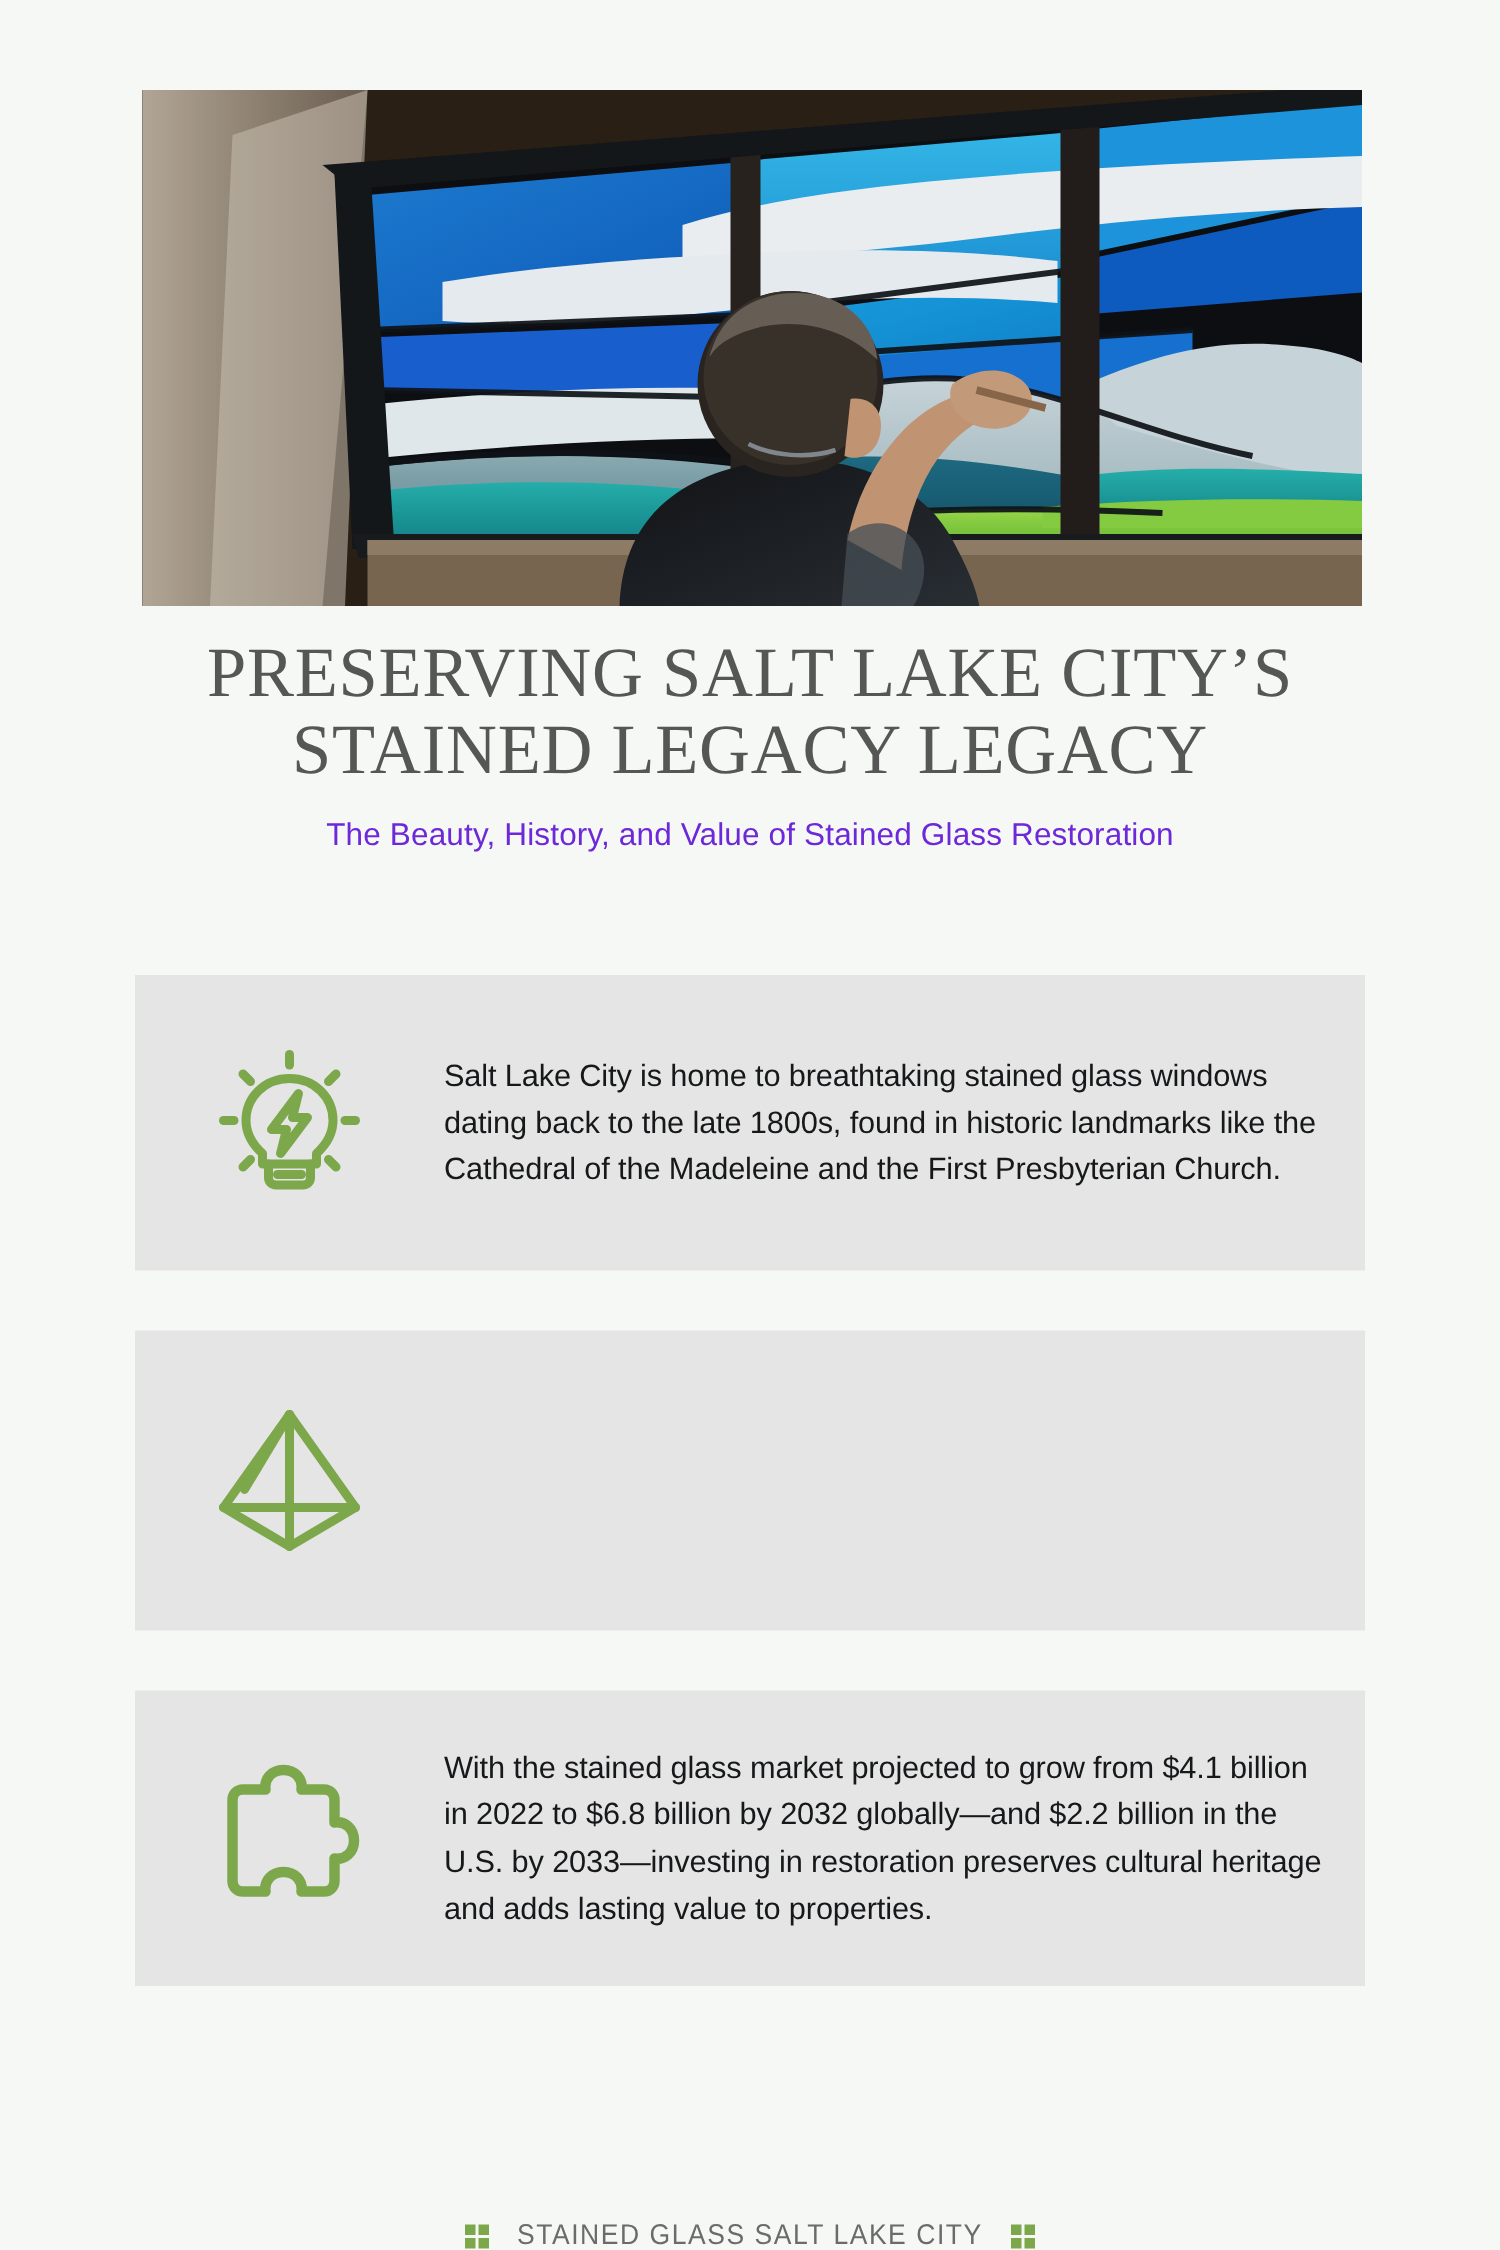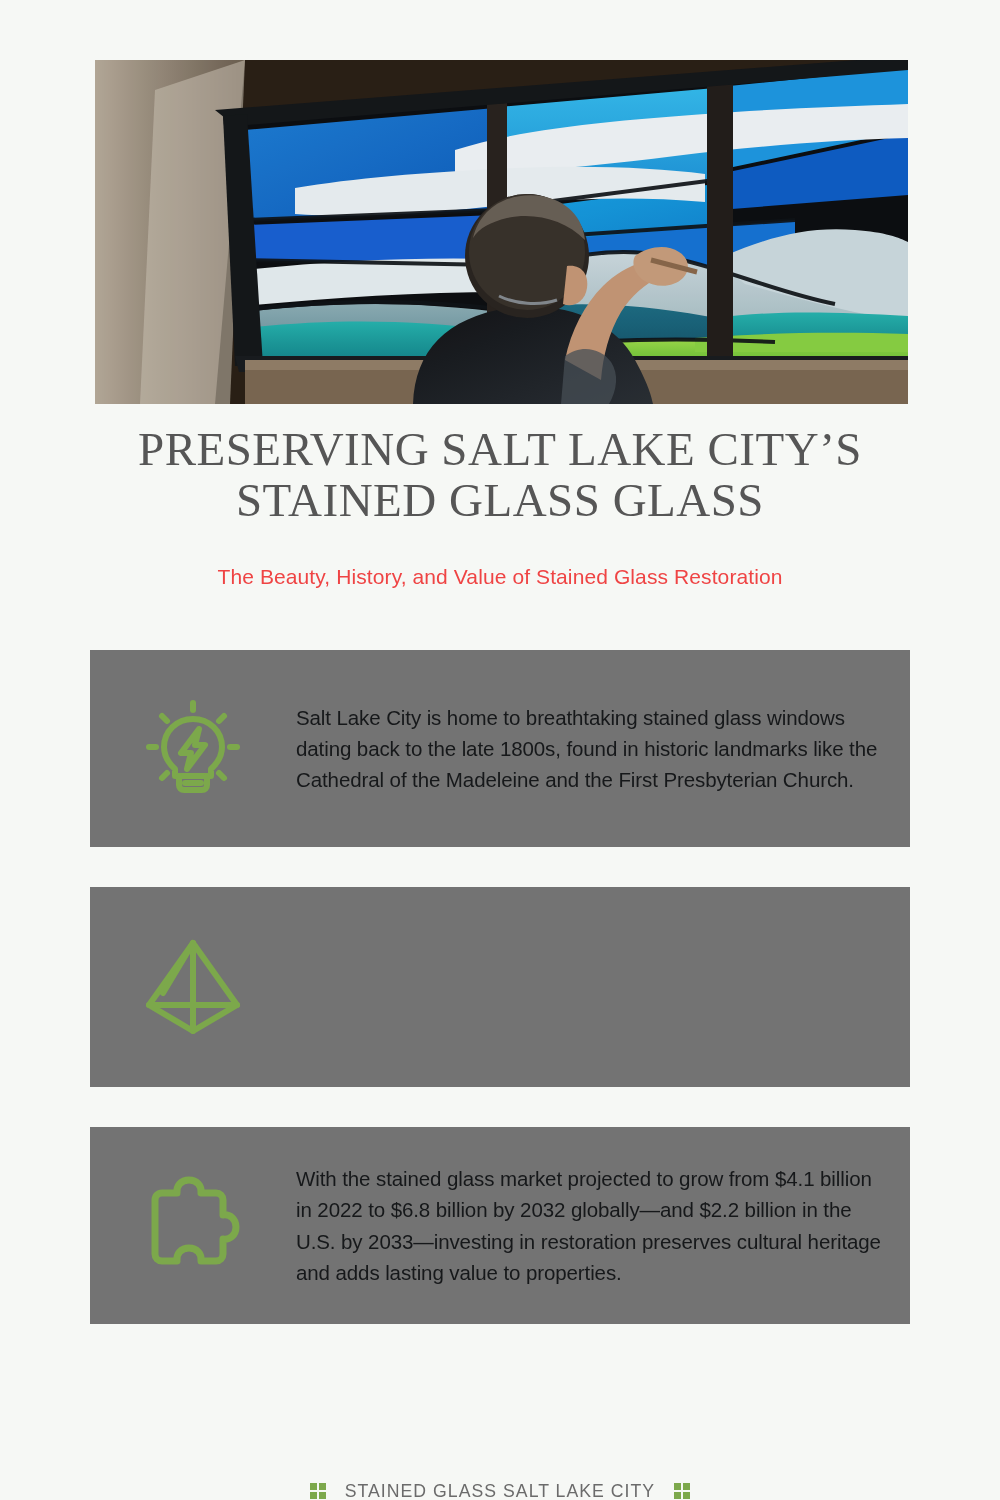--- a/index.html
+++ b/index.html
@@ -49,38 +49,38 @@
     font-family: "Liberation Serif", "DejaVu Serif", serif;
     font-size: 47px;
     line-height: 1.08;
     letter-spacing: 0.5px;
     color: #565656;
     font-weight: 400;
     padding: 0 87px;
   }
 
   .subtitle {
-    margin-top: 39px;
+    margin-top: 19px;
     font-family: "Liberation Sans", sans-serif;
     font-size: 21px;
-    color: #ef4444;
+    color: #6d28d9;
     font-weight: 400;
     letter-spacing: 0.1px;
   }
 
   
   .cards {
     position: absolute;
     left: 90px;
     top: 650px;
     width: 820px;
   }
 
   .card {
-    background: #737373;
+    background: #e5e5e5;
     display: flex;
     align-items: center;
     margin-bottom: 40px;
     padding: 0;
   }
 
   .card-icon {
     width: 206px;
     flex: 0 0 206px;
     display: flex;
@@ -260,21 +260,21 @@
 
       <path d="M404,236 C420,244 444,246 462,240" stroke="#9aa3ab" stroke-width="3" fill="none" opacity="0.8"></path>
 
       <rect x="0" y="0" width="813" height="344" fill="#000" opacity="0.04"></rect>
     </svg>
   </div>
 
   <div class="title-block">
     <div class="title">
       <div>PRESERVING SALT LAKE CITY’S</div>
-      <div>STAINED GLASS GLASS</div>
+      <div>STAINED LEGACY LEGACY</div>
     </div>
     <div class="subtitle">The Beauty, History, and Value of Stained Glass Restoration</div>
   </div>
 
   <div class="cards">
 
     <div class="card card-1">
       <div class="card-icon">
         <svg width="104" height="104" viewBox="0 0 104 104">
           <g fill="none" stroke="#7ca84b" stroke-width="6" stroke-linecap="round" stroke-linejoin="round">

